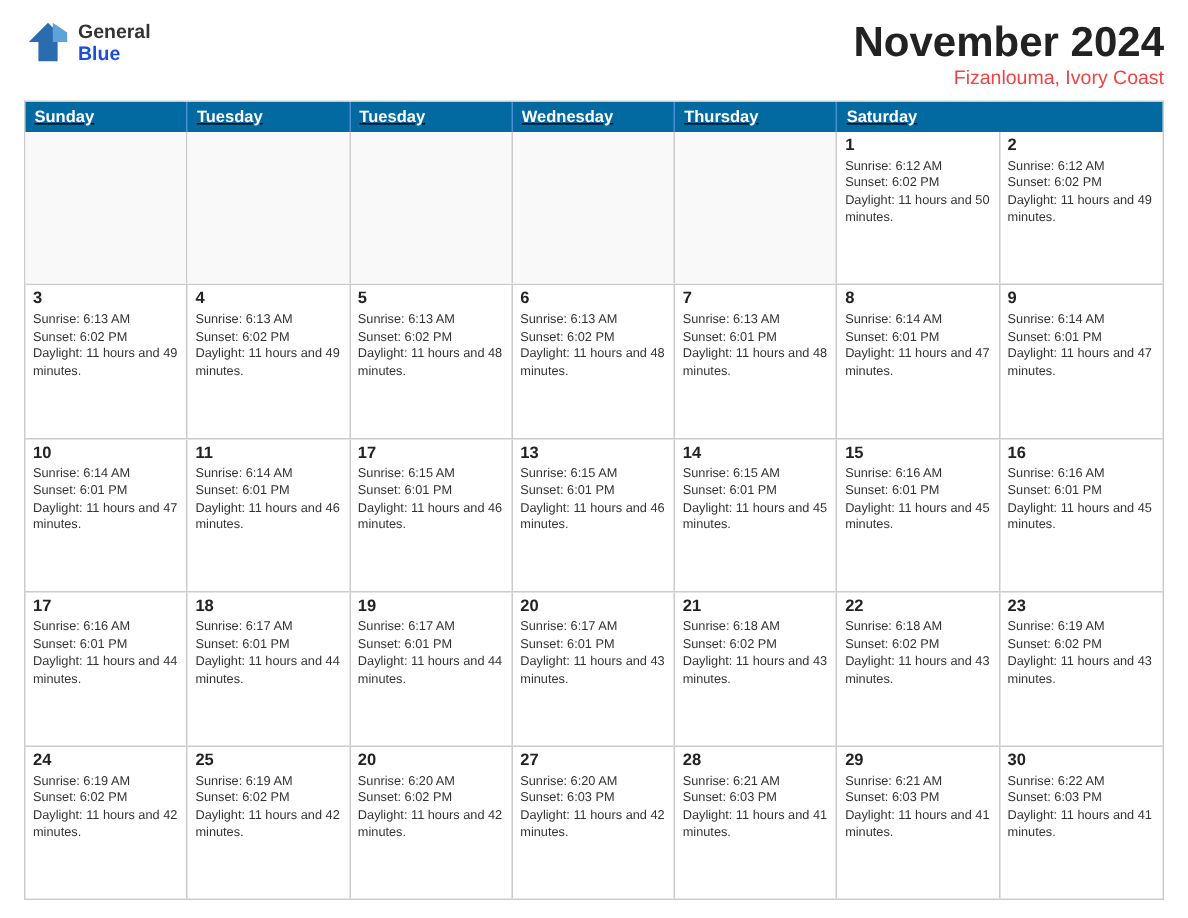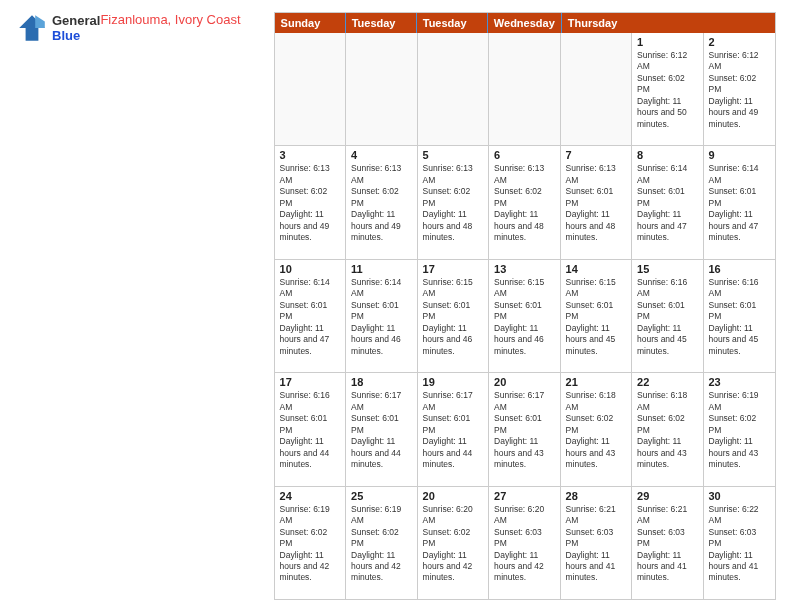--- a/index.html
+++ b/index.html
@@ -8,22 +8,21 @@
       background: #fff;
       width: 792px;
       height: 612px;
       overflow: hidden;
     }
     .page {
       width: 792px;
       height: 612px;
       padding: 12px 16px;
       display: flex;
-      flex-direction: row;
-      gap: 33px;
+      flex-direction: column;
     }
     .header {
       display: flex;
       justify-content: space-between;
       align-items: flex-start;
       margin-bottom: 8px;
     }
     .logo {
       display: flex;
       align-items: center;
@@ -47,21 +46,22 @@
     }
     .calendar {
       flex: 1;
       display: flex;
       flex-direction: column;
       border: 1px solid #ccc;
     }
     .cal-header {
       display: grid;
       grid-template-columns: repeat(7, 1fr);
-      background: #c2410c;
+      background: #0369a1;
+      text-decoration: underline;
     }
     .cal-header-cell {
       color: #fff;
       font-size: 11px;
       font-weight: bold;
       padding: 4px 6px;
       border-right: 1px solid #4a8fd4;
     }
     .cal-header-cell:last-child { border-right: none; }
     .cal-body {
@@ -107,31 +107,33 @@
       <svg class="logo-icon" viewBox="0 0 40 40">
         <polygon points="20,4 36,20 28,20 28,36 12,36 12,20 4,20" fill="#2b6cb0"></polygon>
         <polygon points="24,4 36,12 36,20 24,20" fill="#5ba3d9"></polygon>
       </svg>
       <div>
         <div style="font-size:13px;font-weight:bold;color:#333;">General</div>
         <div style="font-size:13px;font-weight:bold;color:#1d4ed8;">Blue</div>
       </div>
     </div>
     <div class="title-area">
+      <div class="month-title">November 2024</div>
       <div class="location">Fizanlouma, Ivory Coast</div>
     </div>
   </div>
 
   <div class="calendar">
     <div class="cal-header">
     <div class="cal-header-cell">Sunday</div>
         <div class="cal-header-cell">Tuesday</div>
         <div class="cal-header-cell">Tuesday</div>
         <div class="cal-header-cell">Wednesday</div>
         <div class="cal-header-cell">Thursday</div>
+        <div class="cal-header-cell">Saturday</div>
       </div>
     <div class="cal-body">
     <div class="cal-row">
           <div class="cal-cell empty"></div>
           <div class="cal-cell empty"></div>
           <div class="cal-cell empty"></div>
           <div class="cal-cell empty"></div>
           <div class="cal-cell empty"></div>
           <div class="cal-cell">
             <div class="day-num">1</div>

